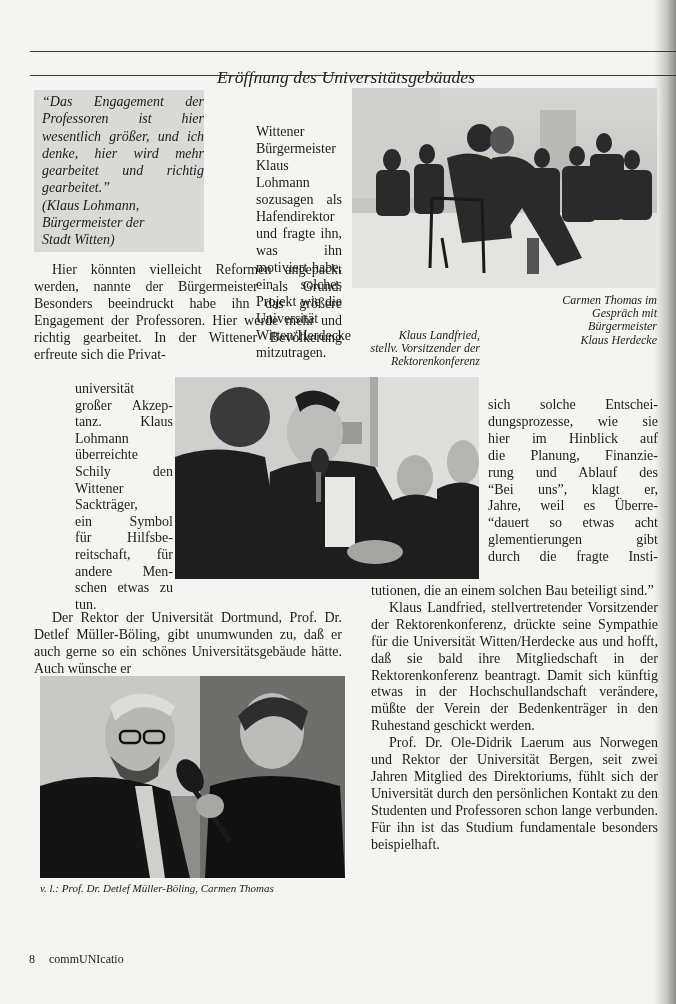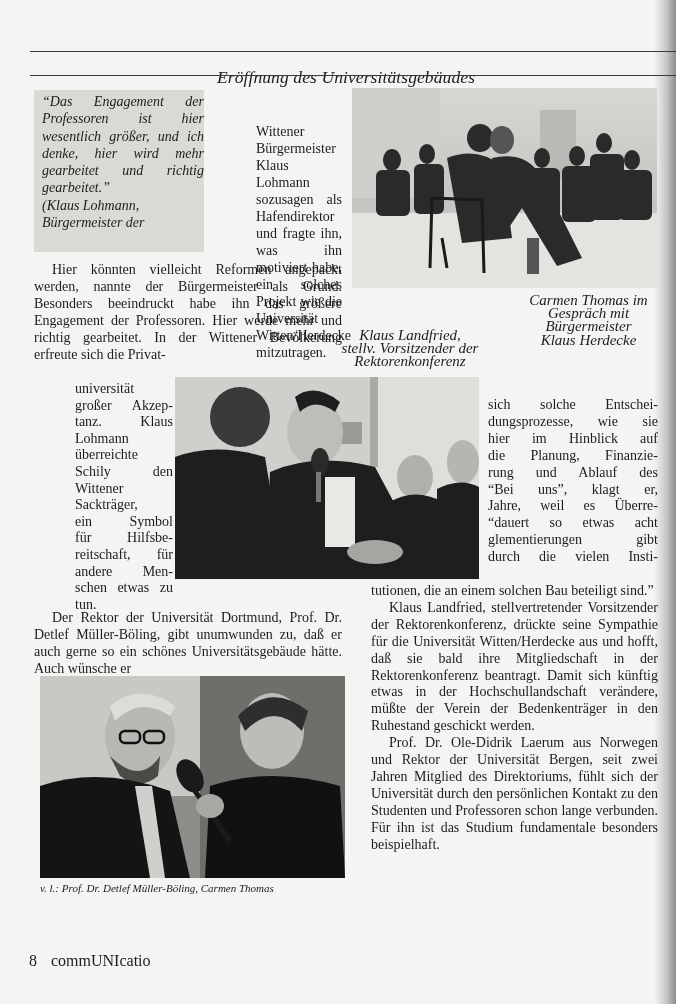--- a/index.html
+++ b/index.html
@@ -22,41 +22,42 @@
     }
     .txt { position: absolute; font-size: 14px; line-height: 16.9px; text-align: justify; }
     .quote-box {
       position: absolute; left: 34px; top: 90px; width: 170px; height: 162px;
       background: #d9d9d6; padding: 3px 0 0 8px; box-sizing: border-box;
       font-style: italic; font-size: 14px; line-height: 17.3px;
     }
     .quote-box .q { text-align: justify; }
     .photo { position: absolute; overflow: hidden; }
     .caption {
-      position: absolute; font-style: italic; font-size: 15px; line-height: 13.2px; text-align: center;
-    }
-    .footer { position: absolute; left: 29px; top: 952px; font-size: 16px; }
+      position: absolute; font-style: italic; font-size: 12px; line-height: 13.2px; text-align: right;
+    }
+    .footer { position: absolute; left: 29px; top: 952px; font-size: 12px; }
     .footer span { margin-right: 14px; }
     p { margin: 0; }
     .indent { text-indent: 18px; }
     .spread { text-align: justify; text-align-last: justify; }
   </style>
 </head>
 <body>
 
 <div class="page-shadow"></div>
 
 <div class="rule top"></div>
 <div class="running-head">Eröffnung des Universitätsgebäudes</div>
 <div class="rule bottom"></div>
 
 <div class="quote-box">
   <p class="q">“Das Engagement der Professoren ist hier wesentlich größer, und ich denke, hier wird mehr gearbeitet und richtig gearbeitet.”</p>
   <p>(Klaus Lohmann,</p>
   <p>Bürgermeister der</p>
+  <p>Stadt Witten)</p>
 </div>
 
 <div class="txt" style="left:208px; top:123px; width:134px; line-height:17px;">
   <p style="hyphens:auto;margin-left:48px;">Wittener Bürgermeister Klaus Lohmann sozusagen als Hafendirektor und fragte ihn, was ihn motiviert habe, ein solches Projekt wie die Universität Witten/Herdecke mitzutragen.</p>
 </div>
 
 <div class="txt" style="left:34px; top:262px; width:308px;">
   <p class="indent">Hier könnten vielleicht Reformen angepackt werden, nannte der Bürgermeister als Grund. Besonders beeindruckt habe ihn das größere Engagement der Professoren. Hier werde mehr und richtig gearbeitet. In der Wittener Bevölkerung erfreute sich die Privat-</p>
 </div>
 
@@ -160,21 +161,21 @@
 <div class="txt" style="left:488px; top:397px; width:170px;" id="right-narrow">
     <div class="spread">sich solche Entschei-</div>
     <div class="spread">dungsprozesse, wie sie</div>
     <div class="spread">hier im Hinblick auf</div>
     <div class="spread">die Planung, Finanzie-</div>
     <div class="spread">rung und Ablauf des</div>
     <div class="spread">“Bei uns”, klagt er,</div>
     <div class="spread">Jahre, weil es Überre-</div>
     <div class="spread">“dauert so etwas acht</div>
     <div class="spread">glementierungen gibt</div>
-    <div class="spread">durch die vielen Insti-</div>
+    <div class="spread">durch die fragte Insti-</div>
   </div>
 
 <div class="txt" style="left:371px; top:583px; width:287px;">
   <p>tutionen, die an einem solchen Bau beteiligt sind.”</p>
   <p class="indent">Klaus Landfried, stellvertretender Vorsitzender der Rektorenkonferenz, drückte seine Sympathie für die Universität Witten/Herdecke aus und hofft, daß sie bald ihre Mitgliedschaft in der Rektorenkonferenz beantragt. Damit sich künftig etwas in der Hochschullandschaft verändere, müßte der Verein der Bedenkenträger in den Ruhestand geschickt werden.</p>
   <p class="indent">Prof. Dr. Ole-Didrik Laerum aus Norwegen und Rektor der Universität Bergen, seit zwei Jahren Mitglied des Direktoriums, fühlt sich der Universität durch den persönlichen Kontakt zu den Studenten und Professoren schon lange verbunden. Für ihn ist das Studium fundamentale besonders beispielhaft.</p>
 </div>
 
 <div class="photo" style="left:40px; top:676px; width:305px; height:202px;">
   <svg width="305" height="202" viewBox="0 0 305 202">

